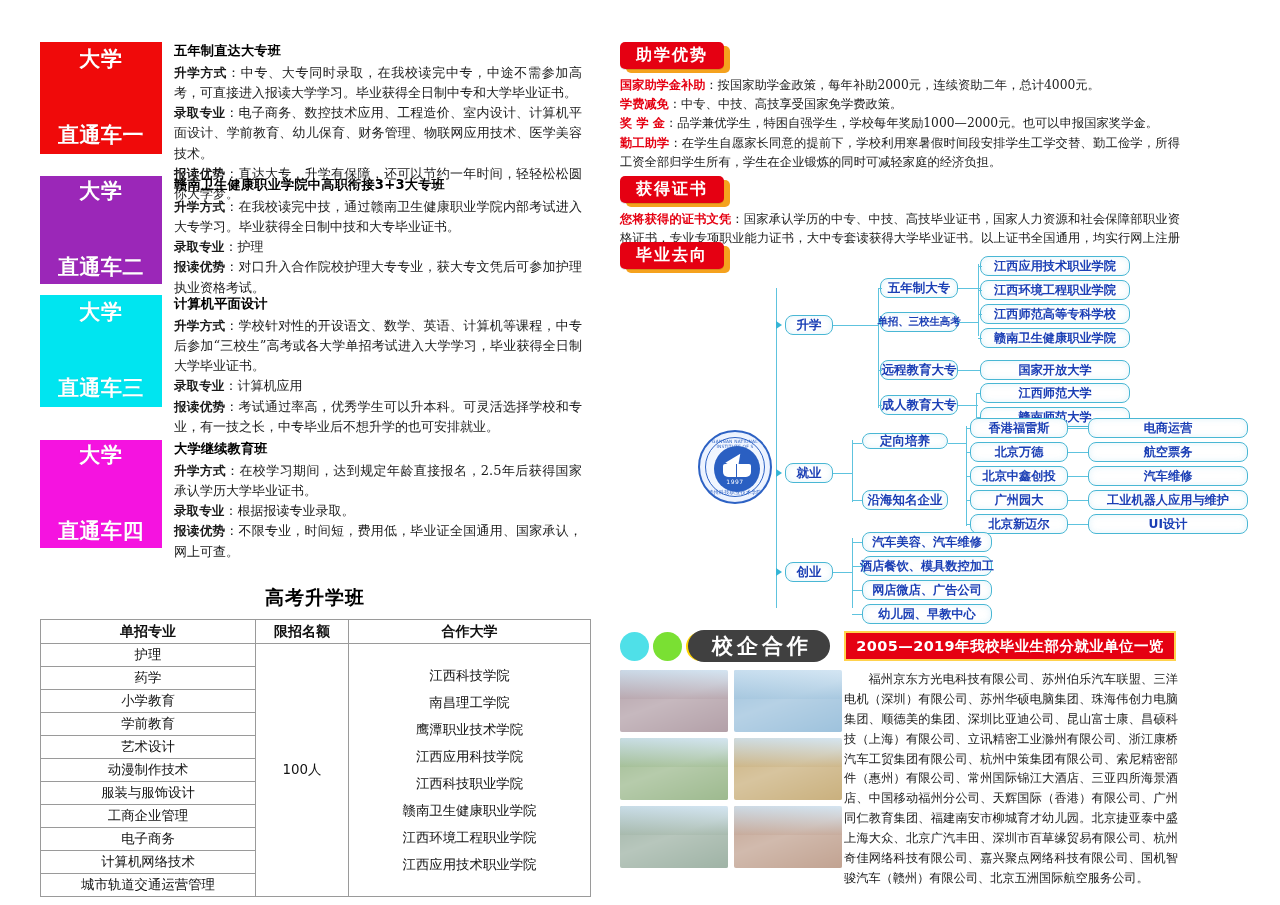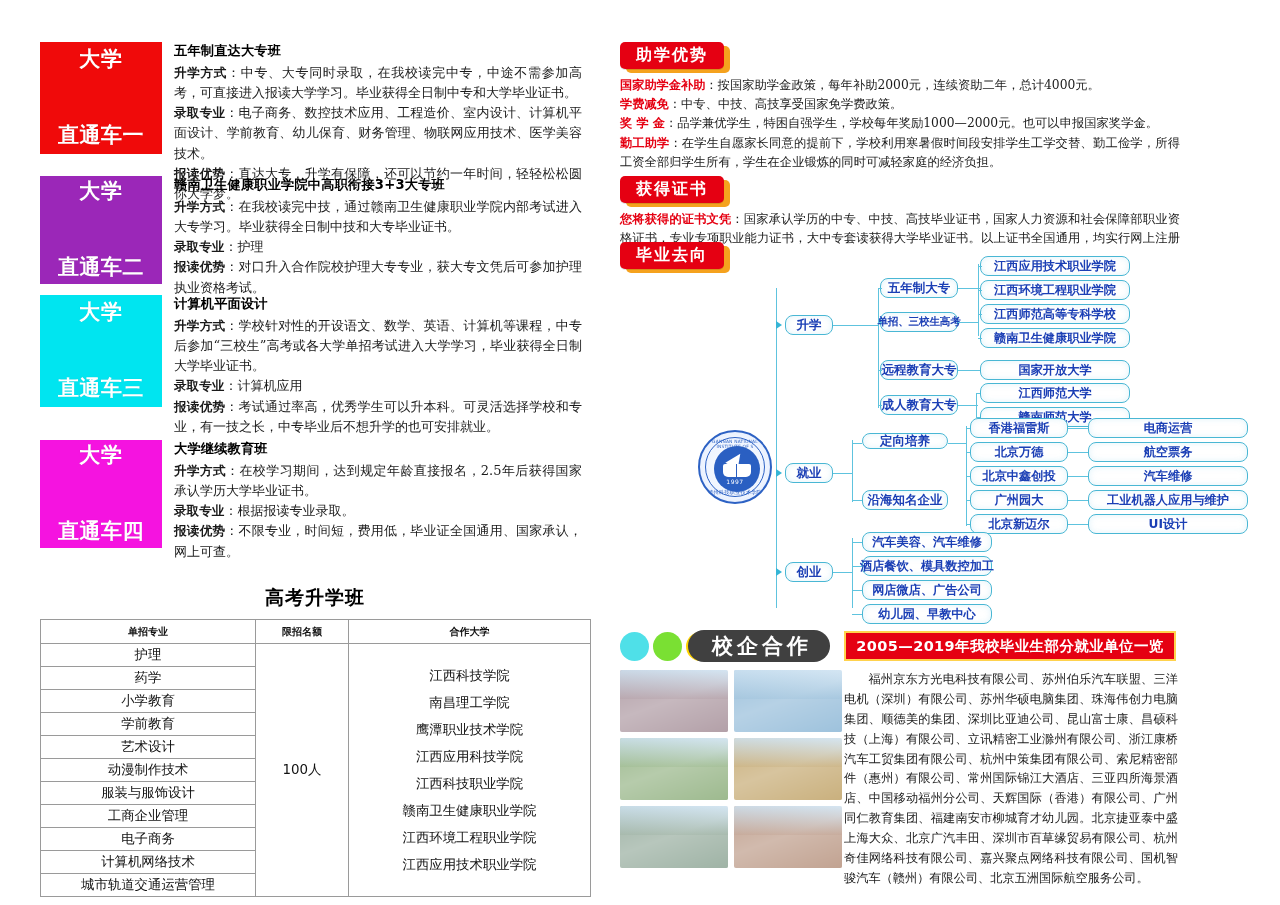--- a/index.html
+++ b/index.html
@@ -52,21 +52,21 @@
     table-layout: fixed;
   }
   table.grade-table th, table.grade-table td {
     border: 1px solid #9a9a9a;
     text-align: center;
     font-size: 13.4px;
     color: #111;
     padding: 2px 2px;
     height: 21px;
   }
-  table.grade-table th { font-weight: bold; font-size: 10px; height: 24px; }
+  table.grade-table th { font-weight: bold; font-size: 14px; height: 24px; }
   td.qty, td.univ { vertical-align: middle; }
   td.univ { line-height: 2.02; font-size: 13.4px; }
   col.c1 { width: 215px; } col.c2 { width: 93px; } col.c3 { width: 242px; }
 
   
   .right-col { position: absolute; left: 620px; top: 0; width: 660px; height: 905px; }
 
   .ribbon { position: relative; display: inline-block; height: 27px; }
   .ribbon .tail {
     position: absolute; left: 6px; top: 4px;

